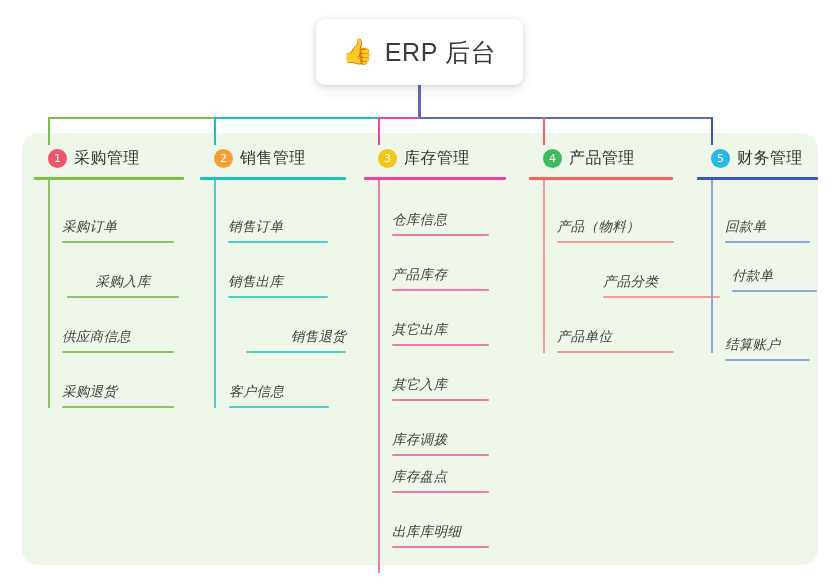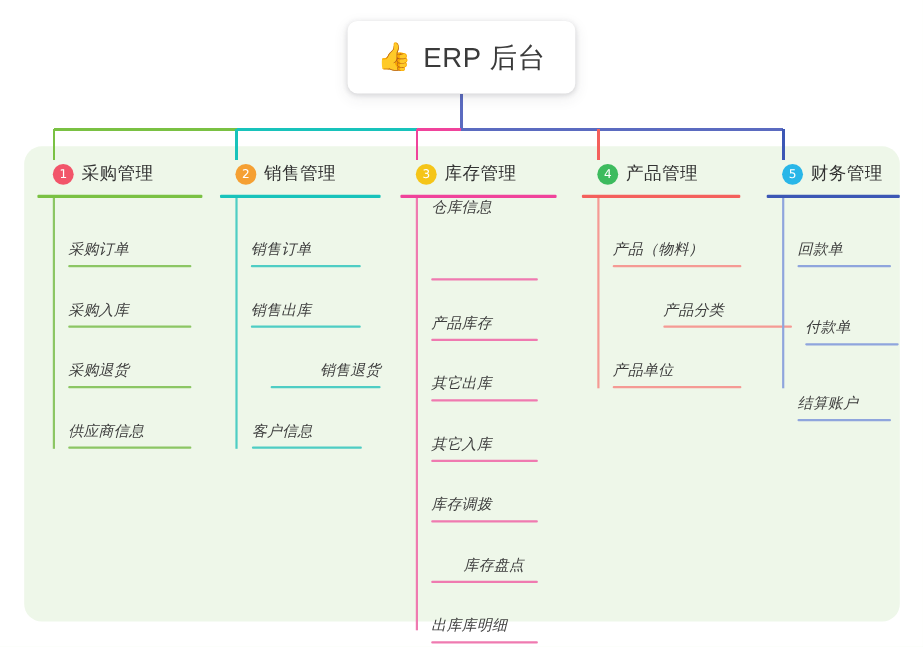--- a/index.html
+++ b/index.html
@@ -176,30 +176,30 @@
           <span class="badge" style="background: rgb(242, 85, 106);">1</span>
           <span class="branch-title">采购管理</span>
         </div>
         <div class="branch-rule" style="background: rgb(122, 193, 67); width: 150px;"></div>
         <div class="leaves">
           <div class="leaf-stem" style="background: rgb(140, 198, 100); height: 228px;"></div>
           <div class="leaf" style="height: 63px;">
             <div class="leaf-label">采购订单</div>
             <div class="leaf-rule" style="background: rgb(140, 198, 100); width: 112px;"></div>
           </div>
-          <div class="leaf" style="height: 55px;">
+          <div class="leaf" style="height: 55px; align-items: center;">
             <div class="leaf-label">采购入库</div>
             <div class="leaf-rule" style="background: rgb(140, 198, 100); width: 112px;"></div>
           </div>
           <div class="leaf" style="height: 55px;">
+            <div class="leaf-label">供应商信息</div>
+            <div class="leaf-rule" style="background: rgb(140, 198, 100); width: 112px;"></div>
+          </div>
+          <div class="leaf" style="height: 55px;">
             <div class="leaf-label">采购退货</div>
-            <div class="leaf-rule" style="background: rgb(140, 198, 100); width: 112px;"></div>
-          </div>
-          <div class="leaf" style="height: 55px;">
-            <div class="leaf-label">供应商信息</div>
             <div class="leaf-rule" style="background: rgb(140, 198, 100); width: 112px;"></div>
           </div>
         </div>
       </div>
       <div class="branch" style="left: 200px; width: 146px;">
         <div class="branch-head">
           <span class="badge" style="background: rgb(245, 160, 51);">2</span>
           <span class="branch-title">销售管理</span>
         </div>
         <div class="branch-rule" style="background: rgb(24, 195, 187); width: 146px;"></div>
@@ -224,41 +224,41 @@
         </div>
       </div>
       <div class="branch" style="left: 364px; width: 142px;">
         <div class="branch-head">
           <span class="badge" style="background: rgb(245, 197, 24);">3</span>
           <span class="branch-title">库存管理</span>
         </div>
         <div class="branch-rule" style="background: rgb(240, 67, 155); width: 142px;"></div>
         <div class="leaves">
           <div class="leaf-stem" style="background: rgb(239, 122, 176); height: 393px;"></div>
-          <div class="leaf" style="height: 75px; justify-content: space-between;">
+          <div class="leaf" style="height: 56px;">
             <div class="leaf-label">仓库信息</div>
             <div class="leaf-rule" style="background: rgb(239, 122, 176); width: 97px;"></div>
           </div>
           <div class="leaf" style="height: 55px;">
             <div class="leaf-label">产品库存</div>
             <div class="leaf-rule" style="background: rgb(239, 122, 176); width: 97px;"></div>
           </div>
           <div class="leaf" style="height: 55px;">
             <div class="leaf-label">其它出库</div>
             <div class="leaf-rule" style="background: rgb(239, 122, 176); width: 97px;"></div>
           </div>
           <div class="leaf" style="height: 55px;">
             <div class="leaf-label">其它入库</div>
             <div class="leaf-rule" style="background: rgb(239, 122, 176); width: 97px;"></div>
           </div>
           <div class="leaf" style="height: 55px;">
             <div class="leaf-label">库存调拨</div>
             <div class="leaf-rule" style="background: rgb(239, 122, 176); width: 97px;"></div>
           </div>
-          <div class="leaf" style="height: 55px; text-align: center;">
+          <div class="leaf" style="height: 37px;">
             <div class="leaf-label">库存盘点</div>
             <div class="leaf-rule" style="background: rgb(239, 122, 176); width: 97px;"></div>
           </div>
           <div class="leaf" style="height: 55px;">
             <div class="leaf-label">出库库明细</div>
             <div class="leaf-rule" style="background: rgb(239, 122, 176); width: 97px;"></div>
           </div>
         </div>
       </div>
       <div class="branch" style="left: 529px; width: 144px;">
@@ -288,21 +288,21 @@
           <span class="badge" style="background: rgb(41, 182, 232);">5</span>
           <span class="branch-title">财务管理</span>
         </div>
         <div class="branch-rule" style="background: rgb(60, 87, 181); width: 121px;"></div>
         <div class="leaves">
           <div class="leaf-stem" style="background: rgb(143, 165, 221); height: 173px;"></div>
           <div class="leaf" style="height: 63px;">
             <div class="leaf-label">回款单</div>
             <div class="leaf-rule" style="background: rgb(143, 165, 221); width: 85px;"></div>
           </div>
-          <div class="leaf" style="height: 71px; padding-left: 21px;">
+          <div class="leaf" style="height: 49px; padding-left: 21px;">
             <div class="leaf-label">付款单</div>
             <div class="leaf-rule" style="background: rgb(143, 165, 221); width: 85px;"></div>
           </div>
           <div class="leaf" style="height: 69px;">
             <div class="leaf-label">结算账户</div>
             <div class="leaf-rule" style="background: rgb(143, 165, 221); width: 85px;"></div>
           </div>
         </div>
       </div>
     </div>

